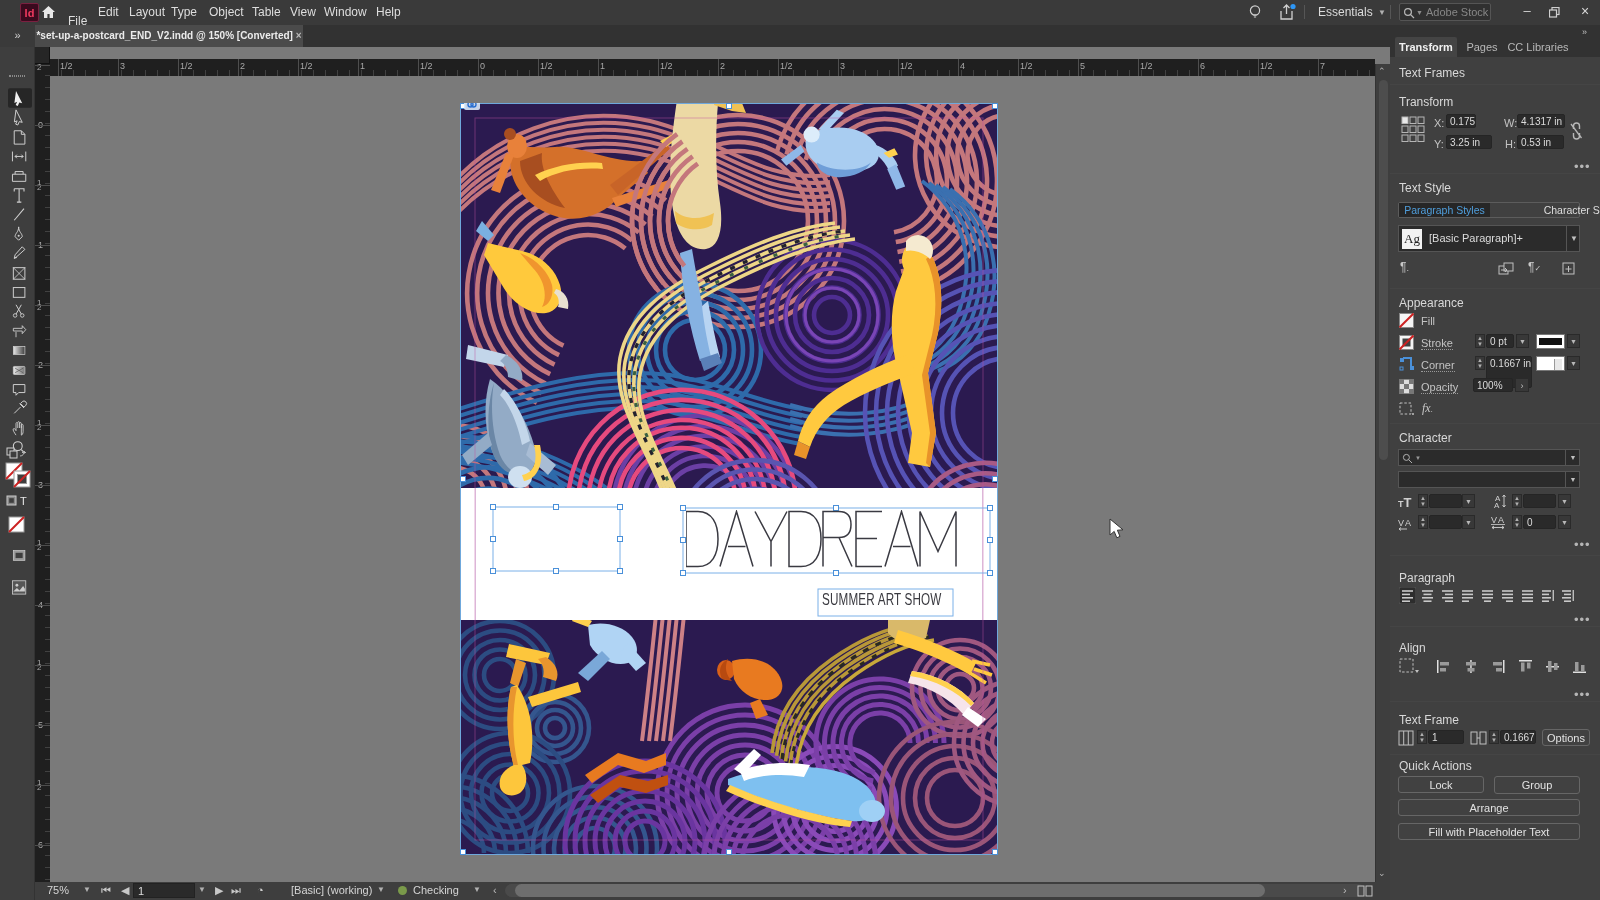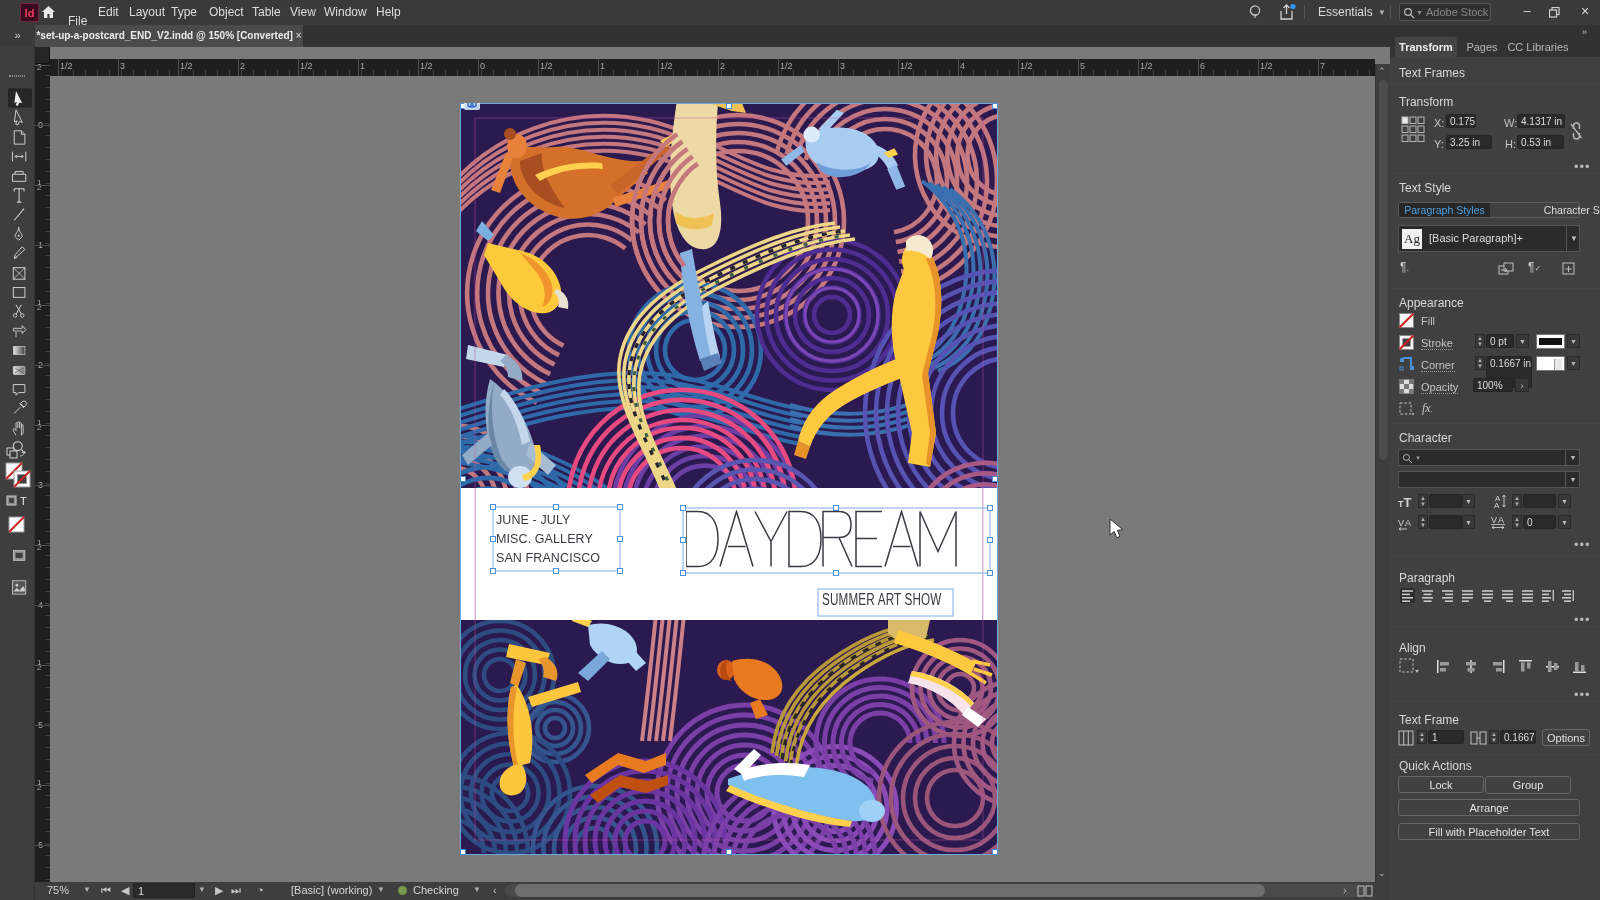--- a/index.html
+++ b/index.html
@@ -485,21 +485,20 @@
 <rect x="373.5" y="467.5" width="5" height="5" fill="#fff" stroke="#4a90d9" stroke-width="1"></rect>
 <rect x="527.5" y="402.5" width="5" height="5" fill="#fff" stroke="#4a90d9" stroke-width="1"></rect>
 <rect x="527.5" y="434.5" width="5" height="5" fill="#fff" stroke="#4a90d9" stroke-width="1"></rect>
 <rect x="527.5" y="467.5" width="5" height="5" fill="#fff" stroke="#4a90d9" stroke-width="1"></rect>
 <rect x="358" y="486" width="135" height="27" fill="none" stroke="#7ab0e8" stroke-width="1"></rect>
 <g transform="translate(4,-4)">
           <rect x="0" y="0" width="16" height="11" rx="2" fill="#d8e8f8" opacity="0.9"></rect>
           <path d="M 4 5.5 a 2.5 2.5 0 0 1 5 0 a 2.5 2.5 0 0 1 -5 0 M 7 5.5 a 2.5 2.5 0 0 1 5 0 a 2.5 2.5 0 0 1 -5 0" fill="none" stroke="#2a6fd0" stroke-width="1.4"></path>
         </g>
 </svg>
-<div class="abs" style="left:36px;top:408px;width:170px;color:#3a3a40;font-size:12.5px;line-height:19px;letter-spacing:0.1px;">JUNE - JULY<br>MISC. GALLERY<br>SAN FRANCISCO</div>
 <svg class="abs" style="left:226px;top:407px;" width="272" height="58" viewBox="0 0 272 58">
         <g transform="translate(0,1.5)">
           <path d="M 0 55 L 0 0 L 12 0 C 26 0 32 12 32 27.5 C 32 43 26 55 12 55 Z" fill="none" stroke="#3a3a42" stroke-width="1.5"></path>
         </g>
         <g transform="translate(34,1.5)">
           <path d="M 0 55 L 16.5 0 L 33 55 M 8 35 L 25.5 35" fill="none" stroke="#3a3a42" stroke-width="1.5"></path>
         </g>
         <g transform="translate(69,1.5)">
           <path d="M 0 0 L 16 30 L 32 0 M 16 30 L 16 55" fill="none" stroke="#3a3a42" stroke-width="1.5"></path>
         </g>
@@ -915,18 +914,18 @@
       <rect x="1" y="2" width="6" height="12" fill="none" stroke="#c0c0c0"></rect>
       <rect x="10" y="2" width="6" height="12" fill="none" stroke="#c0c0c0"></rect>
       <path d="M7 8 h3" stroke="#c0c0c0"></path>
     </svg>
 <div class="abs" style="left:99px;top:705px;width:10px;height:14px;background:#383838;border:1px solid #2a2a2a;color:#b0b0b0;font-size:6px;text-align:center;line-height:6px;">▲<br>▼</div>
 <div class="field" style="left:110px;top:705px;width:36px;height:14px;line-height:13px;">0.1667</div>
 <div class="qbtn" style="left:152px;top:704px;width:48px;height:17px;line-height:16px;">Options</div>
 <div class="divider" style="top:729px;"></div>
 <div class="sechead" style="left:9px;top:734px;">Quick Actions</div>
 <div class="qbtn" style="left:8px;top:751px;width:86px;height:17px;line-height:16px;">Lock</div>
-<div class="qbtn" style="left:95px;top:751px;width:86px;height:18px;line-height:16px;">Group</div>
+<div class="qbtn" style="left:104px;top:751px;width:86px;height:18px;line-height:16px;">Group</div>
 <div class="qbtn" style="left:8px;top:774px;width:182px;height:17px;line-height:16px;">Arrange</div>
 <div class="qbtn" style="left:8px;top:798px;width:182px;height:17px;line-height:16px;">Fill with Placeholder Text</div>
 </div>
 <svg class="abs" style="left:1109px;top:518px;z-index:50;" width="17" height="24" viewBox="0 0 17 24">
     <path d="M1 1 L1 17 L5.2 13.4 L7.8 19.8 L11 18.4 L8.4 12.2 L14 11.8 Z" fill="#fff" stroke="#333" stroke-width="1"></path>
   </svg>
 </body></html>

